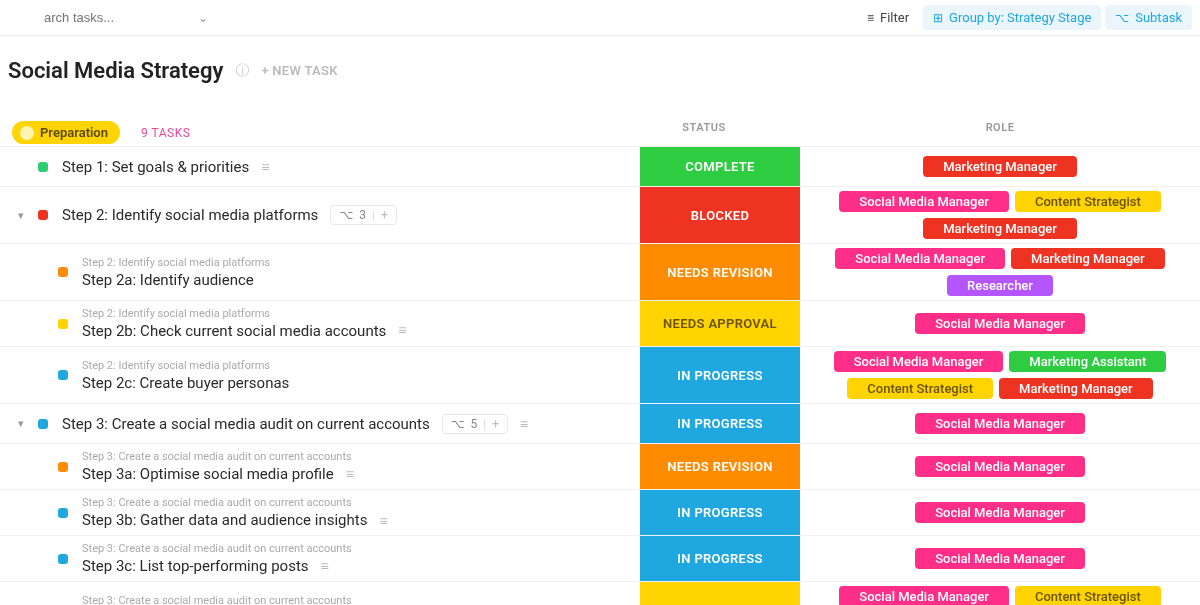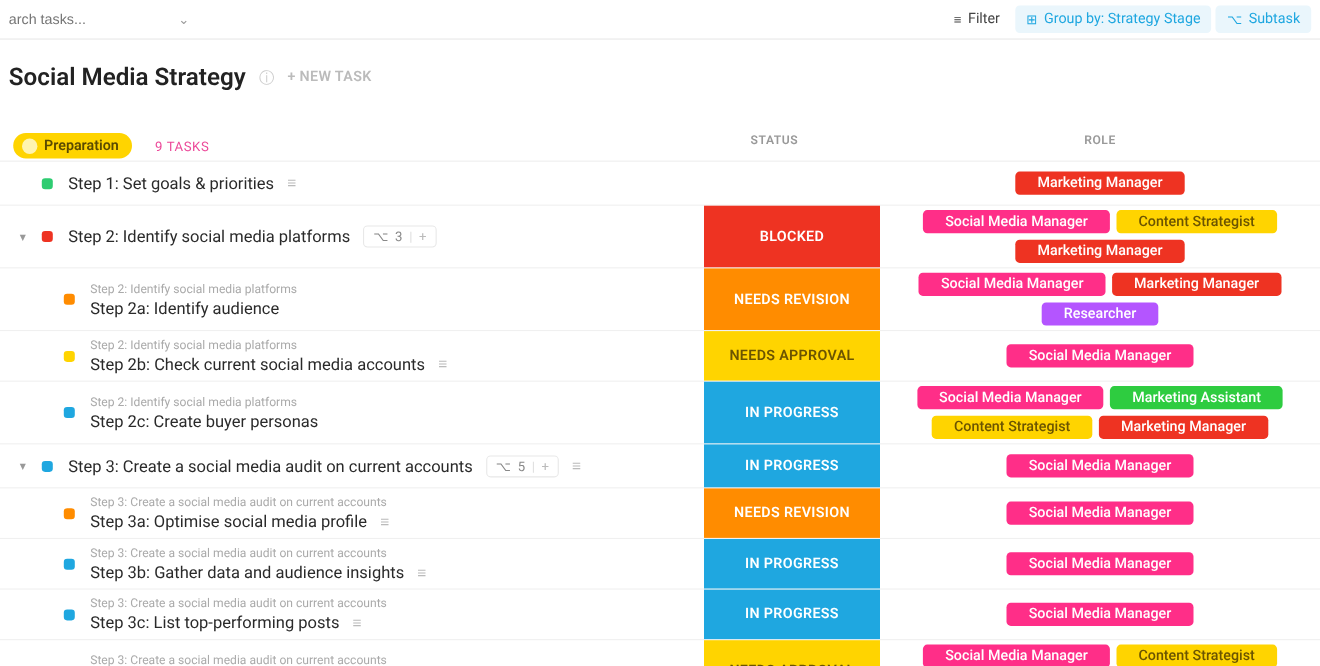--- a/index.html
+++ b/index.html
@@ -1,18 +1,18 @@
 <!DOCTYPE html>
 <html><head>
 <meta charset="utf-8">
 <style>
   * { box-sizing: border-box; margin: 0; padding: 0; }
   body { font-family: -apple-system, BlinkMacSystemFont, "Segoe UI", Roboto, sans-serif; font-size: 14px; color: #333; background: #fff; width: 1200px; }
   .toolbar { display: flex; align-items: center; height: 36px; border-bottom: 1px solid #e8e8e8; padding: 0 8px; }
-  .toolbar-left { flex: 1; display: flex; align-items: center; gap: 8px; color: #aaa; font-size: 13px; overflow: hidden;}
+  .toolbar-left { flex: 1; display: flex; align-items: center; gap: 8px; color: #aaa; font-size: 13px; overflow: hidden; margin-left: 36px;}
   .toolbar-left input { border: none; outline: none; font-size: 13px; color: #555; width: 140px; }
   .chev { color: #999; font-size: 12px; padding: 0 6px; cursor: pointer; }
   .toolbar-right { display: flex; align-items: center; gap: 4px; }
   .tb-btn { display: flex; align-items: center; gap: 6px; padding: 5px 10px; font-size: 13px; color: #444; cursor: pointer; border-radius: 4px; }
   .tb-btn.blue { color: #1fa7e0; background: #eaf6fc; }
   .tb-icon { font-size: 12px; }
   .title-row { display: flex; align-items: center; gap: 12px; padding: 22px 8px 10px 8px; }
   .page-title { font-size: 22px; font-weight: 600; color: #222; }
   .info-icon { color: #ccc; font-size: 14px; }
   .new-task { color: #bbb; font-size: 13px; font-weight: 600; letter-spacing: .3px; cursor: pointer; }
@@ -97,20 +97,23 @@
 
 <div class="rows">
 
   <div class="row">
     <div class="task-cell">
       <span class="toggle"></span>
       <span class="dot green"></span>
       <span class="task-name">Step 1: Set goals &amp; priorities</span>
       <span class="desc-icon">≡</span>
     </div>
+    <div class="status-cell st-complete">
+        <span>COMPLETE</span>
+      </div>
     <div class="role-cell">
       <span class="tag tag-mm">Marketing Manager</span>
     </div>
   </div>
 
   <div class="row">
     <div class="task-cell">
       <span class="toggle">▾</span>
       <span class="dot red"></span>
       <span class="task-name">Step 2: Identify social media platforms</span>

